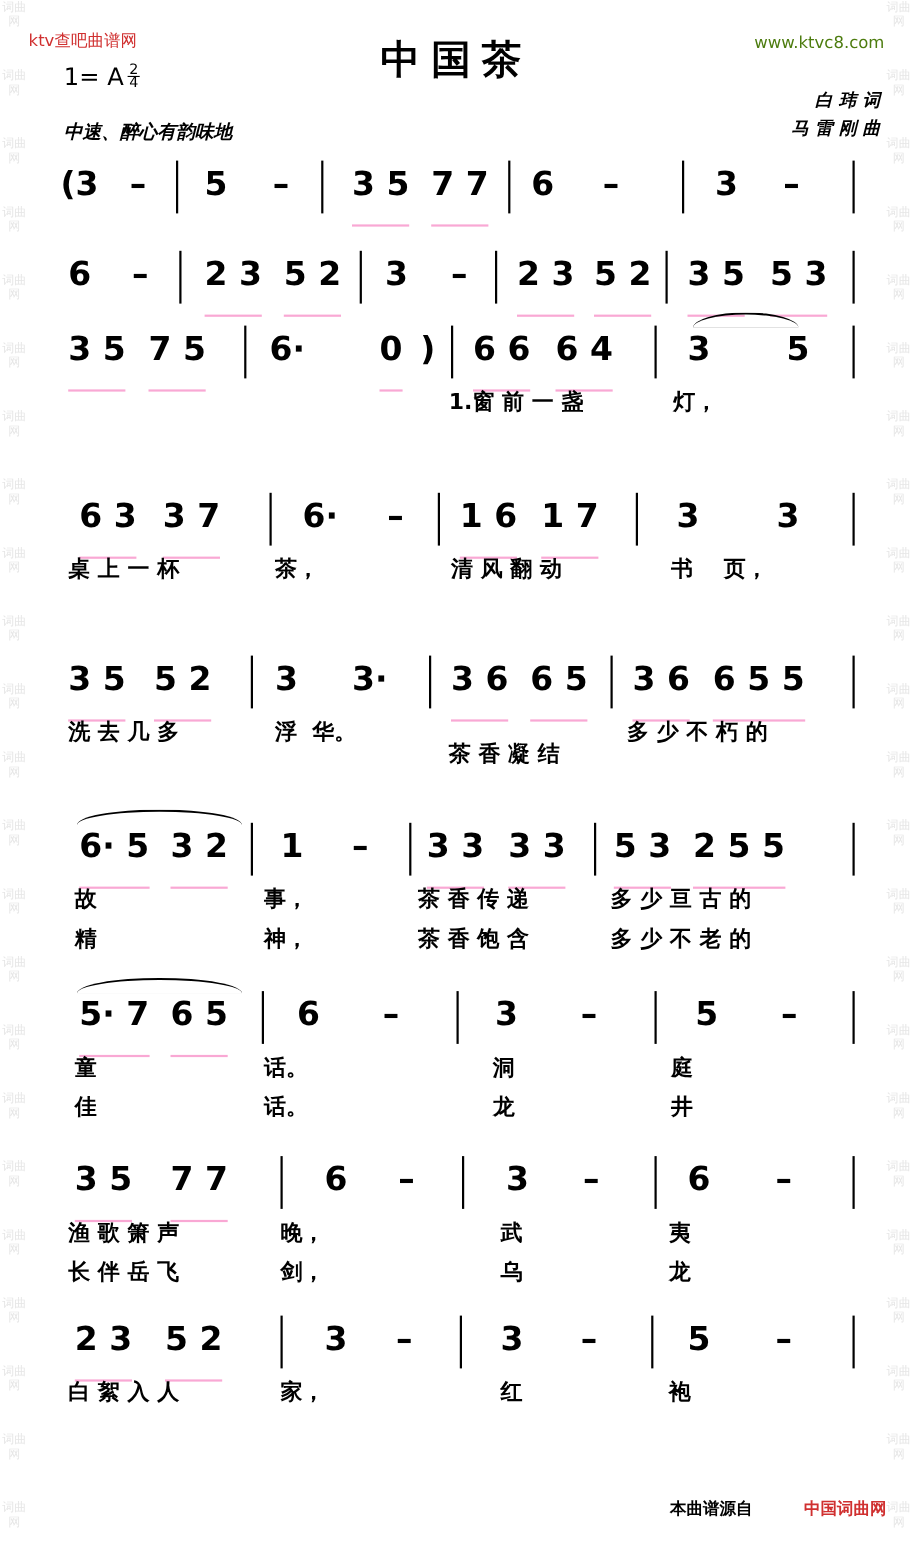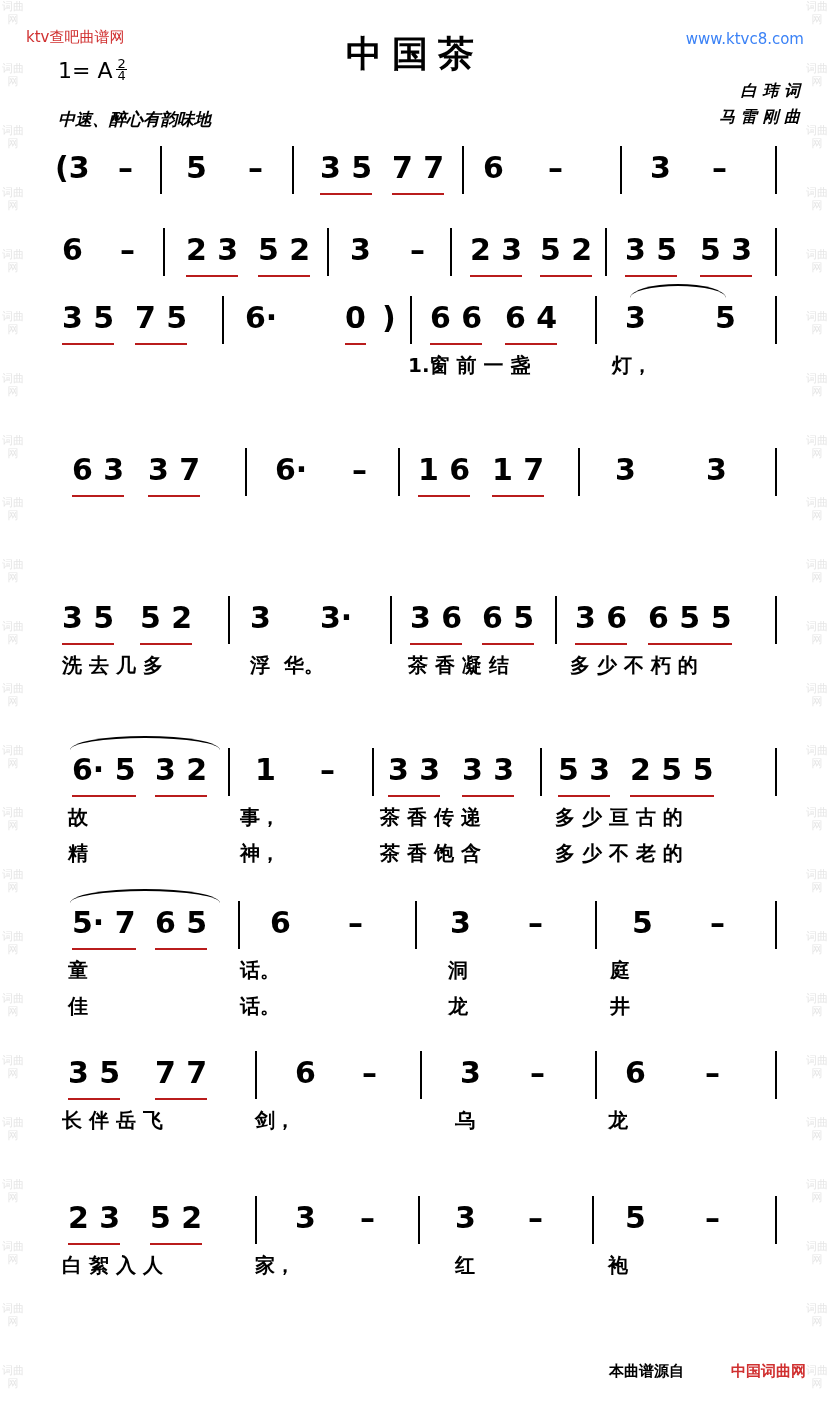--- a/index.html
+++ b/index.html
@@ -28,21 +28,21 @@
   .sheet{
     position:absolute;left:0;top:0;width:830px;height:1407px;
   }
   .top-left-link{
     position:absolute;left:26px;top:28px;
     font-size:15px;color:#d03030;
     font-family:"DejaVu Sans", sans-serif;
   }
   .top-right-link{
     position:absolute;right:26px;top:30px;
-    font-size:15px;color:#3b82f6;
+    font-size:15px;color:#4d7c0f;
     font-family:"DejaVu Sans", sans-serif;
   }
   .title{
     position:absolute;left:0;right:0;top:30px;
     text-align:center;
     font-size:36px;letter-spacing:10px;
     font-weight:bold;
     font-family:"DejaVu Sans", sans-serif;
   }
   .keysig{
@@ -75,21 +75,21 @@
   .system{position:absolute;left:0;width:830px;}
   .notes{
     position:relative;height:52px;
     font-family:"DejaVu Sans", sans-serif;
     font-size:30px;font-weight:bold;
   }
   .n{
     position:absolute;top:0;
     white-space:pre;
   }
-  .n .u1{ border-bottom:2px solid #b91c1c; padding-bottom:8px;}
+  .n .u1{ border-bottom:2px solid #f9a8d4; padding-bottom:19px;}
   .bar{
     position:absolute;top:-4px;width:2px;height:48px;background:#000;
   }
   .lyric{
     position:relative;height:36px;
     font-family:"DejaVu Sans", sans-serif;
     font-size:20px;font-weight:bold;
   }
   .ly{position:absolute;top:0;white-space:pre;}
   .slur{
@@ -296,40 +296,46 @@
           <div class="bar" style="left: 775px;"></div>
           <div class="n" style="left: 72px;"><span class="u1">6 3</span></div>
           <div class="n" style="left: 148px;"><span class="u1">3 7</span></div>
           <div class="n" style="left: 275px;">6·</div>
           <div class="n" style="left: 352px;">–</div>
           <div class="n" style="left: 418px;"><span class="u1">1 6</span></div>
           <div class="n" style="left: 492px;"><span class="u1">1 7</span></div>
           <div class="n" style="left: 615px;">3</div>
           <div class="n" style="left: 706px;">3</div>
         </div>
+        <div class="lyric">
+          <span class="ly" style="left: 62px;">桌 上 一 杯</span>
+          <span class="ly" style="left: 250px;">茶，</span>
+          <span class="ly" style="left: 410px;">清 风 翻 动</span>
+          <span class="ly" style="left: 610px;">书    页，</span>
+        </div>
       </div>
       <div class="system" style="top: 600px;">
         <div class="notes">
           <div class="bar" style="left: 228px;"></div>
           <div class="bar" style="left: 390px;"></div>
           <div class="bar" style="left: 555px;"></div>
           <div class="bar" style="left: 775px;"></div>
           <div class="n" style="left: 62px;"><span class="u1">3 5</span></div>
           <div class="n" style="left: 140px;"><span class="u1">5 2</span></div>
           <div class="n" style="left: 250px;">3</div>
           <div class="n" style="left: 320px;">3·</div>
           <div class="n" style="left: 410px;"><span class="u1">3 6</span></div>
           <div class="n" style="left: 482px;"><span class="u1">6 5</span></div>
           <div class="n" style="left: 575px;"><span class="u1">3 6</span></div>
           <div class="n" style="left: 648px;"><span class="u1">6 5 5</span></div>
         </div>
         <div class="lyric">
           <span class="ly" style="left: 62px;">洗 去 几 多</span>
           <span class="ly" style="left: 250px;">浮  华。</span>
-          <span class="ly" style="left: 408px;">茶 香 凝 结</span>
+          <span class="ly" style="left: 408px; margin-top: 20px;">茶 香 凝 结</span>
           <span class="ly" style="left: 570px;">多 少 不 朽 的</span>
         </div>
       </div>
       <div class="system" style="top: 752px;">
         <div class="notes">
           <div class="slur" style="left: 70px; top: -16px; width: 150px;"></div>
           <div class="bar" style="left: 228px;"></div>
           <div class="bar" style="left: 372px;"></div>
           <div class="bar" style="left: 540px;"></div>
           <div class="bar" style="left: 775px;"></div>
@@ -393,20 +399,26 @@
           <div class="n" style="left: 68px;"><span class="u1">3 5</span></div>
           <div class="n" style="left: 155px;"><span class="u1">7 7</span></div>
           <div class="n" style="left: 295px;">6</div>
           <div class="n" style="left: 362px;">–</div>
           <div class="n" style="left: 460px;">3</div>
           <div class="n" style="left: 530px;">–</div>
           <div class="n" style="left: 625px;">6</div>
           <div class="n" style="left: 705px;">–</div>
         </div>
         <div class="lyric">
+          <span class="ly" style="left: 62px;">渔 歌 箫 声</span>
+          <span class="ly" style="left: 255px;">晚，</span>
+          <span class="ly" style="left: 455px;">武</span>
+          <span class="ly" style="left: 608px;">夷</span>
+        </div>
+        <div class="lyric">
           <span class="ly" style="left: 62px;">长 伴 岳 飞</span>
           <span class="ly" style="left: 255px;">剑，</span>
           <span class="ly" style="left: 455px;">乌</span>
           <span class="ly" style="left: 608px;">龙</span>
         </div>
       </div>
       <div class="system" style="top: 1200px;">
         <div class="notes">
           <div class="bar" style="left: 255px;"></div>
           <div class="bar" style="left: 418px;"></div>

